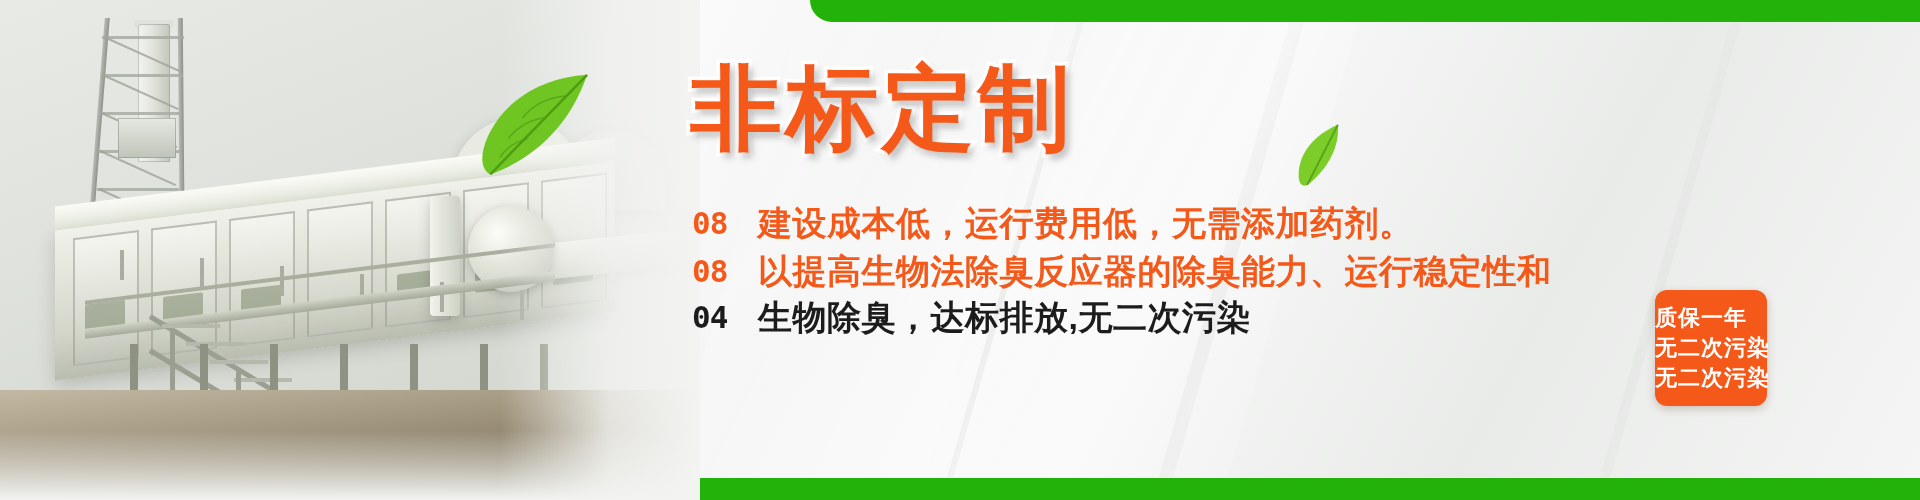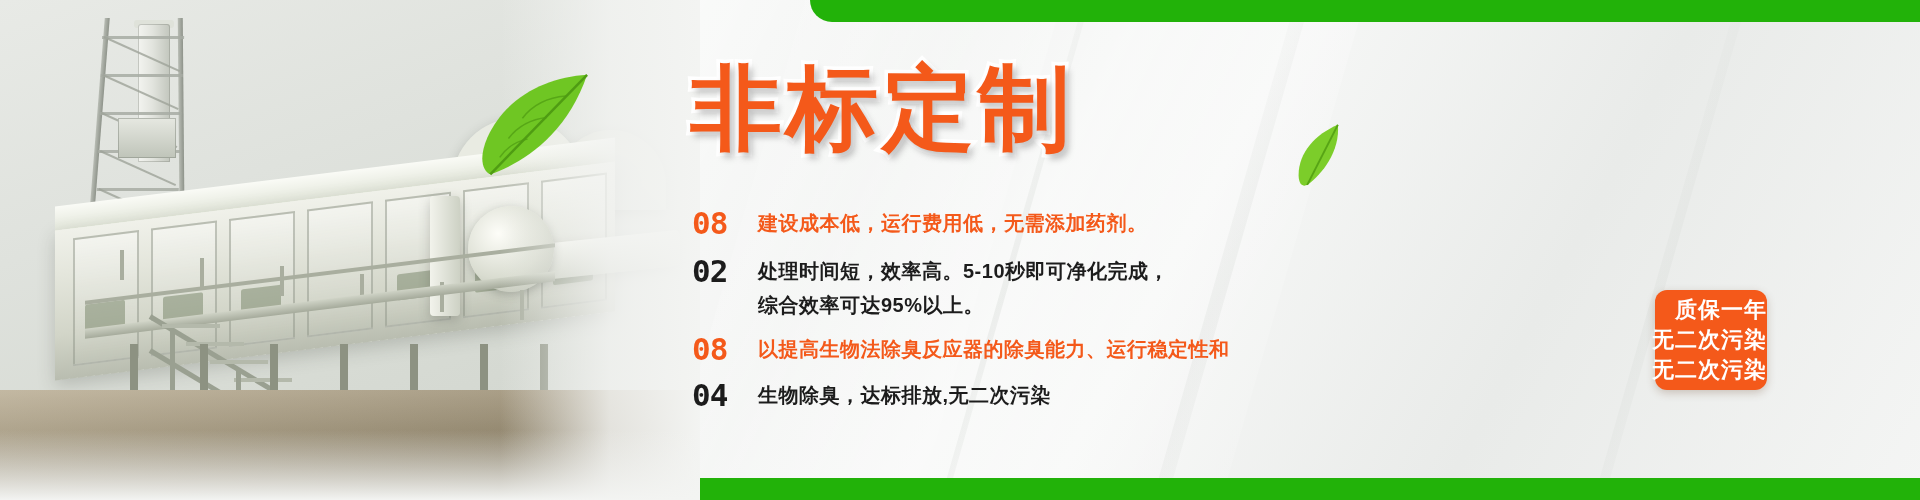--- a/index.html
+++ b/index.html
@@ -175,36 +175,36 @@
   }
 
   .feature-list{position:absolute;left:12px;top:206px;width:1000px;}
   .feature{display:flex;align-items:flex-start;margin-bottom:12px;}
   .feature .num{
     font-family:"DejaVu Sans Mono","Liberation Mono",monospace;
     font-size:31px;font-weight:bold;line-height:34px;
     letter-spacing:-1px;min-width:62px;
   }
   .feature .txt{
-    font-size:20px;line-height:34px;font-weight:bold;
+    font-size:34px;line-height:34px;font-weight:bold;
     letter-spacing:.5px;padding-left:4px;
   }
   .feature .txt .l2{display:block;}
   .feature.orange .num,.feature.orange .txt{color:#f4591a;}
   .feature.dark .num,.feature.dark .txt{color:#1c1c1c;}
 
   .f1{margin-bottom:14px;}
   .f2{margin-bottom:10px;}
   .f3{margin-bottom:12px;}
 
   
   .badge{
-    position:absolute;left:1655px;top:290px;width:112px;height:100px;
+    position:absolute;left:1655px;top:290px;width:112px;height:116px;
     background:#f4591a;border-radius:12px;
-    display:flex;flex-direction:column;align-items:flex-end;justify-content:center;
+    display:flex;flex-direction:column;align-items:flex-start;justify-content:center;
     box-shadow:0 3px 9px rgba(100,60,30,.25);
   }
   .badge span{
     color:#ffffff;font-size:22px;line-height:30px;font-weight:bold;letter-spacing:1px;
     white-space:nowrap;
   }
 </style>
 </head>
 <body>
 
@@ -334,27 +334,20 @@
 
     <div class="feature-list">
 
       <div class="feature orange f1">
         <span class="num">08</span>
         <span class="txt">
           <span>建设成本低，运行费用低，无需添加药剂。</span>
         </span>
       </div>
 
-      <div class="feature dark f2">
-        <span class="num">02</span>
-        <span class="txt">
-          <span>处理时间短，效率高。5-10秒即可净化完成，</span>
-          <span class="l2">综合效率可达95%以上。</span>
-        </span>
-      </div>
 
       <div class="feature orange f3">
         <span class="num">08</span>
         <span class="txt">
           <span>以提高生物法除臭反应器的除臭能力、运行稳定性和</span>
         </span>
       </div>
 
       <div class="feature dark">
         <span class="num">04</span>

